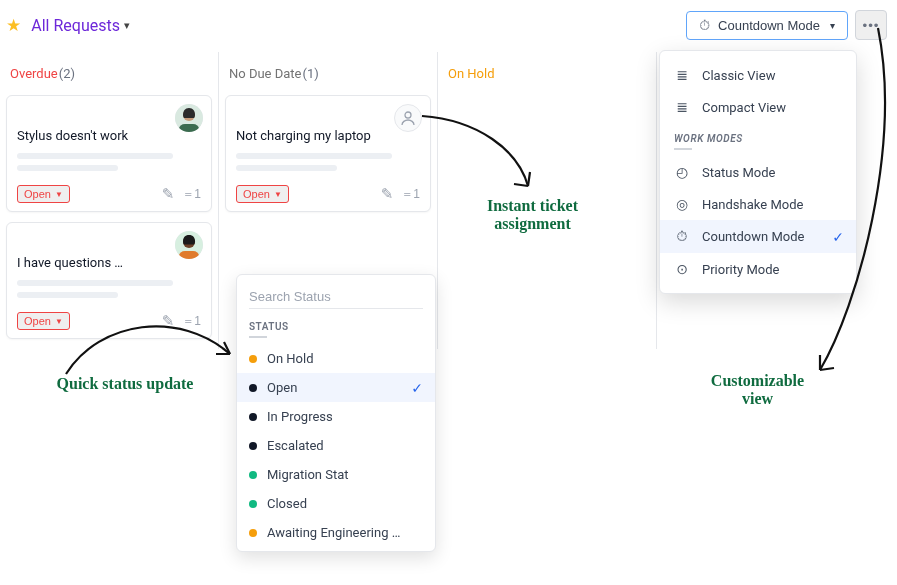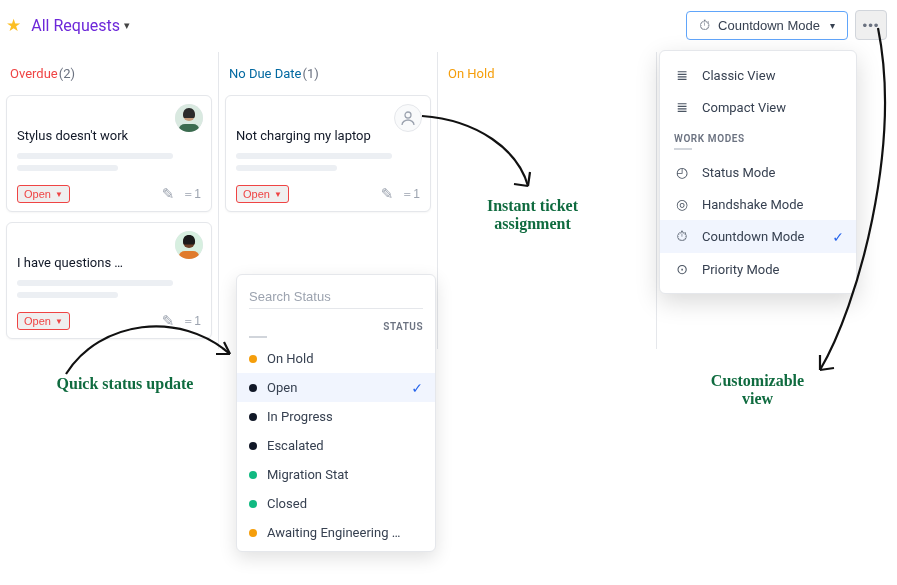--- a/index.html
+++ b/index.html
@@ -38,21 +38,21 @@
     display:flex; align-items:center; justify-content:center; margin-left:7px;
     color:#6b7280; cursor:pointer; letter-spacing:1px;
   }
   .board {
     display:flex; padding: 0 0 0 0;
   }
   .column { width: 219px; padding: 0 6px; }
   .col-sep { border-right:1px solid #e5e7eb; }
   .col-header { padding: 14px 4px 10px 4px; font-size:13px; display:flex; align-items:baseline; gap:1px;}
   .hdr-overdue { color:#ef4444; }
-  .hdr-nodue { color:#0369a1; }
+  .hdr-nodue { color:#737373; }
   .hdr-onhold { color:#f59e0b; }
   .count { color:#6b7280; }
   .card {
     background:#fff; border:1px solid #e5e7eb; border-radius:6px;
     box-shadow: 0 1px 2px rgba(0,0,0,0.04);
     padding:10px 10px 8px 10px; margin:4px 0 10px 0;
     position:relative;
   }
   .card-title { font-size:13px; color:#111827; margin-bottom:10px; padding-right:40px; white-space:nowrap; overflow:hidden; text-overflow:ellipsis;margin-top:22px; }
   .skel { height:6px; background:#eceff3; border-radius:3px; margin-bottom:6px; }
@@ -81,21 +81,21 @@
     position:absolute; left:236px; top:274px; width:200px;
     background:#fff; border:1px solid #e5e7eb; border-radius:6px;
     box-shadow:0 6px 18px rgba(0,0,0,0.12); padding:10px 0 4px 0;
   }
   .sp-search {
     margin:0 12px 8px 12px; width:calc(100% - 24px);
     border:none; border-bottom:1px solid #e5e7eb; padding:4px 0;
     font-size:13px; outline:none; color:#374151;
   }
   .sp-search::placeholder { color:#9ca3af; }
-  .sp-label { font-size:10px; letter-spacing:0.5px; color:#6b7280; margin:4px 12px 4px 12px; font-weight:600;text-align:right; }
+  .sp-label { font-size:10px; letter-spacing:0.5px; color:#6b7280; margin:4px 12px 4px 12px; font-weight:600; }
   .sp-rule { width:18px; height:2px; background:#d1d5db; margin:0 12px 6px 12px; }
   .sp-item {
     display:flex; align-items:center; gap:10px; padding:7px 12px;
     font-size:13px; color:#374151; cursor:pointer; position:relative;
   }
   .sp-item.selected { background:#f1f5fe; }
   .status-dot { width:8px; height:8px; border-radius:50%; flex:none; }
   .sp-check { position:absolute; right:12px; color:#2563eb; font-size:14px; }
   .sp-text { white-space:nowrap; overflow:hidden; text-overflow:ellipsis; max-width:140px; }
   
@@ -103,21 +103,21 @@
     position:absolute; right:40px; top:50px; width:198px;
     background:#fff; border:1px solid #e5e7eb; border-radius:6px;
     box-shadow:0 8px 24px rgba(0,0,0,0.15); padding:8px 0;
   }
   .vp-item {
     display:flex; align-items:center; gap:12px; padding:8px 14px;
     font-size:13px; color:#374151; cursor:pointer; position:relative;
   }
   .vp-item.selected { background:#f1f5fe; }
   .vp-item .vicon { width:16px; text-align:center; color:#4b5563; font-size:14px; }
-  .vp-label { font-size:10px; letter-spacing:0.6px; color:#6b7280; margin:10px 14px 4px 14px; font-weight:600; }
+  .vp-label { font-size:10px; letter-spacing:0.6px; color:#6b7280; margin:10px 14px 4px 14px; font-weight:600;font-style:italic; }
   .vp-rule { width:18px; height:2px; background:#d1d5db; margin:0 14px 6px 14px; }
   .vp-check { position:absolute; right:12px; color:#2563eb; font-size:14px; }
   
   .anno {
     position:absolute; font-family:"Comic Sans MS","Segoe Script",cursive;
     color:#0f6b3f; font-size:16px; line-height:18px; text-align:center; font-weight:600;
   }
   .arrow-svg { position:absolute; pointer-events:none; }
 </style>
 </head>

